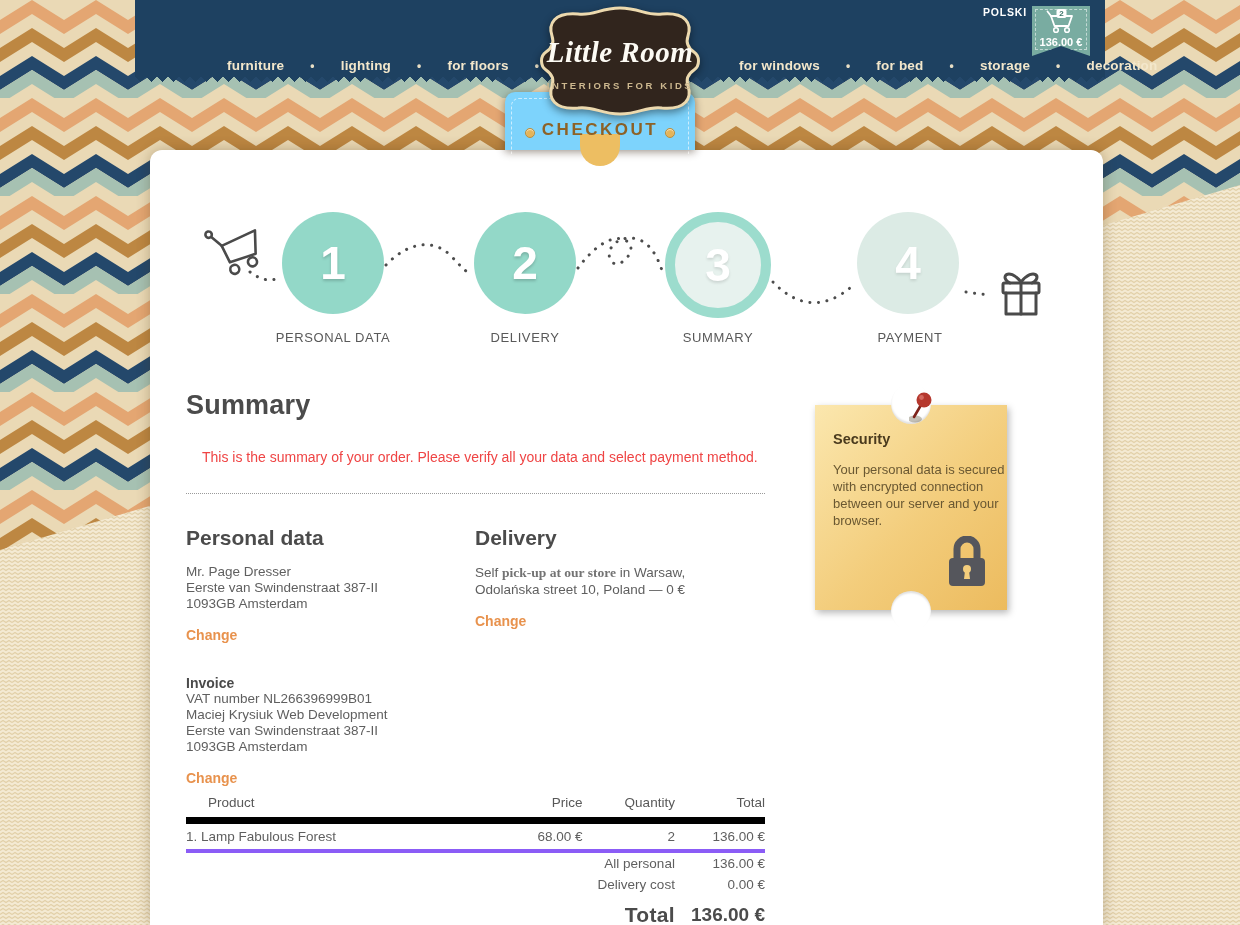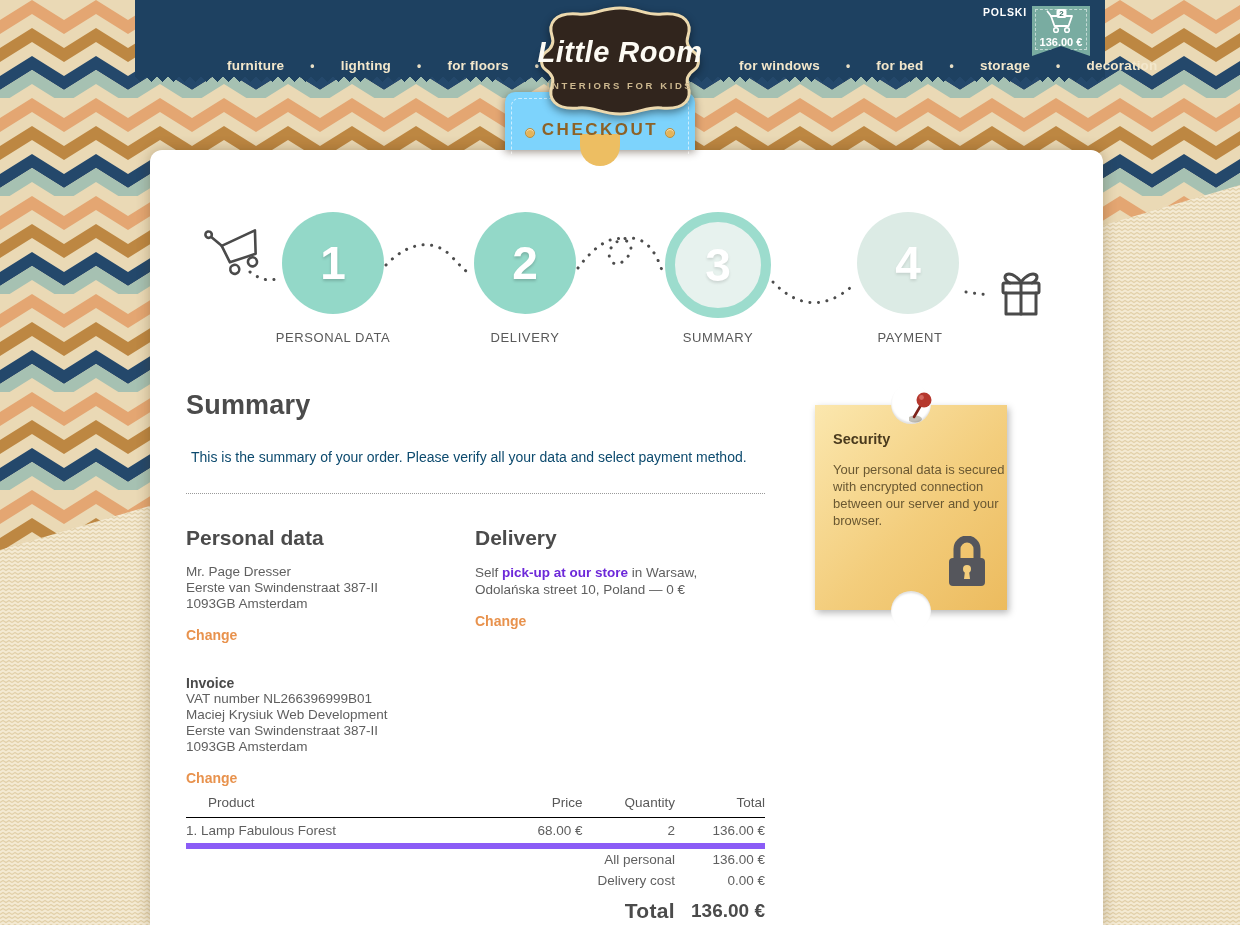--- a/index.html
+++ b/index.html
@@ -41,21 +41,21 @@
     position:absolute;left:3px;top:3px;right:3px;bottom:6px;
     border:1px dashed rgba(255,255,255,.55);pointer-events:none;
   }
   .cart-ribbon svg{margin-top:2px;}
   .cart-total{color:#fff;font-size:11px;font-weight:bold;margin-top:-2px;}
   
   .logo{position:absolute;left:510px;top:4px;width:220px;height:114px;z-index:30;}
   .logo svg{position:absolute;left:0;top:0;filter:drop-shadow(0 3px 4px rgba(0,0,0,.45));}
   .logo .logo-title{
     position:absolute;left:0;top:32px;width:220px;text-align:center;
-    font-family:Liberation Sans, sans-serif;font-style:italic;font-weight:bold;
+    font-family:Liberation Serif, serif;font-style:italic;font-weight:bold;
     font-size:29px;color:#fdfbf4;letter-spacing:.5px;
   }
   .logo .logo-sub{
     position:absolute;left:0;top:76px;width:220px;text-align:center;
     font-size:9.5px;letter-spacing:2.6px;color:#cdb88f;font-weight:bold;
   }
   
   .checkout-tab{
     position:absolute;left:505px;top:92px;width:190px;height:58px;z-index:20;
     background:#7dd3fc;border-radius:10px 10px 0 0;
@@ -100,34 +100,34 @@
   .step-circle.next{background:#dcebe5;text-shadow:0 2px 3px rgba(0,0,0,.10);}
   .step-1{left:132px;} .step-2{left:324px;} .step-3{left:515px;} .step-4{left:707px;}
   .step-label{
     position:absolute;top:180px;width:160px;text-align:center;
     font-size:13px;color:#595959;letter-spacing:.6px;
   }
   .label-1{left:103px;} .label-2{left:295px;} .label-3{left:488px;} .label-4{left:680px;}
   
   .content{position:absolute;left:36px;top:240px;width:881px;}
   .h-big{font-size:27px;font-weight:bold;color:#4b4b4b;margin:0 0 28px 0;letter-spacing:.2px;}
-  .intro{font-size:14px;color:#0c4a6e;margin:0 0 28px 5px;}
+  .intro{font-size:14px;color:#ef4444;margin:0 0 28px 16px;}
   .dotted-divider{border:none;border-top:1px dotted #9a9a9a;width:579px;margin:0 0 32px 0;}
   .cols{position:relative;width:600px;}
   .col-personal{position:absolute;left:0;top:0;width:280px;}
   .col-delivery{position:absolute;left:289px;top:0;width:275px;}
   .h-med{font-size:21px;font-weight:bold;color:#4b4b4b;margin:0 0 14px 0;}
   .addr{font-size:13.5px;color:#5f5f5f;line-height:16px;}
   .change-link{
     display:inline-block;margin-top:15px;color:#e8924d;font-size:14px;
     font-weight:bold;cursor:pointer;
   }
   .invoice-title{font-size:14px;font-weight:bold;color:#4b4b4b;margin:31px 0 0 0;}
   .delivery-text{font-size:13.5px;color:#5f5f5f;line-height:17px;margin:0;}
-  .delivery-text b{color:#6d28d9;}
+  .delivery-text b{color:#737373;font-family:Liberation Serif, serif;}
   
   .security-card{
     position:absolute;left:665px;top:255px;width:192px;height:205px;z-index:3;
     background:linear-gradient(135deg,#fbe7ae 0%,#f3cd7c 55%,#ecbb5e 100%);
     box-shadow:2px 3px 7px rgba(0,0,0,.28);
   }
   .security-card .notch{
     position:absolute;left:50%;width:40px;height:40px;margin-left:-20px;
     background:#ffffff;border-radius:50%;
   }
@@ -142,28 +142,28 @@
   }
   .pin{position:absolute;right:70px;top:-14px;}
   .lock{position:absolute;right:20px;bottom:22px;}
   
   .order-table{
     position:absolute;left:36px;top:645px;width:579px;border-collapse:collapse;
     font-size:13.5px;color:#5f5f5f;
   }
   .order-table th{
     font-weight:normal;color:#585858;padding:0 0 7px 0;
-    border-bottom:1px solid #000000;
+    border-bottom:7px solid #000000;
   }
   .order-table td{padding:4px 0;}
   .order-table .c-product{text-align:left;padding-left:22px;width:282px;}
   .order-table .c-price{text-align:right;width:110px;}
   .order-table .c-qty{text-align:right;width:95px;}
   .order-table .c-total{text-align:right;width:92px;}
-  .order-table tr.item-row td{border-bottom:6px solid #8b5cf6;padding:5px 0;}
+  .order-table tr.item-row td{border-bottom:4px solid #8b5cf6;padding:5px 0;}
   .order-table tr.item-row .c-product{padding-left:0;}
   .order-table tr.sub-row td{padding:3px 0;}
   .order-table .total-label{
     font-size:21px;font-weight:bold;color:#4b4b4b;padding-top:8px;letter-spacing:.3px;
   }
   .order-table .total-value{
     font-size:19px;font-weight:bold;color:#4b4b4b;padding-top:8px;
   }
 </style>
 </head>

